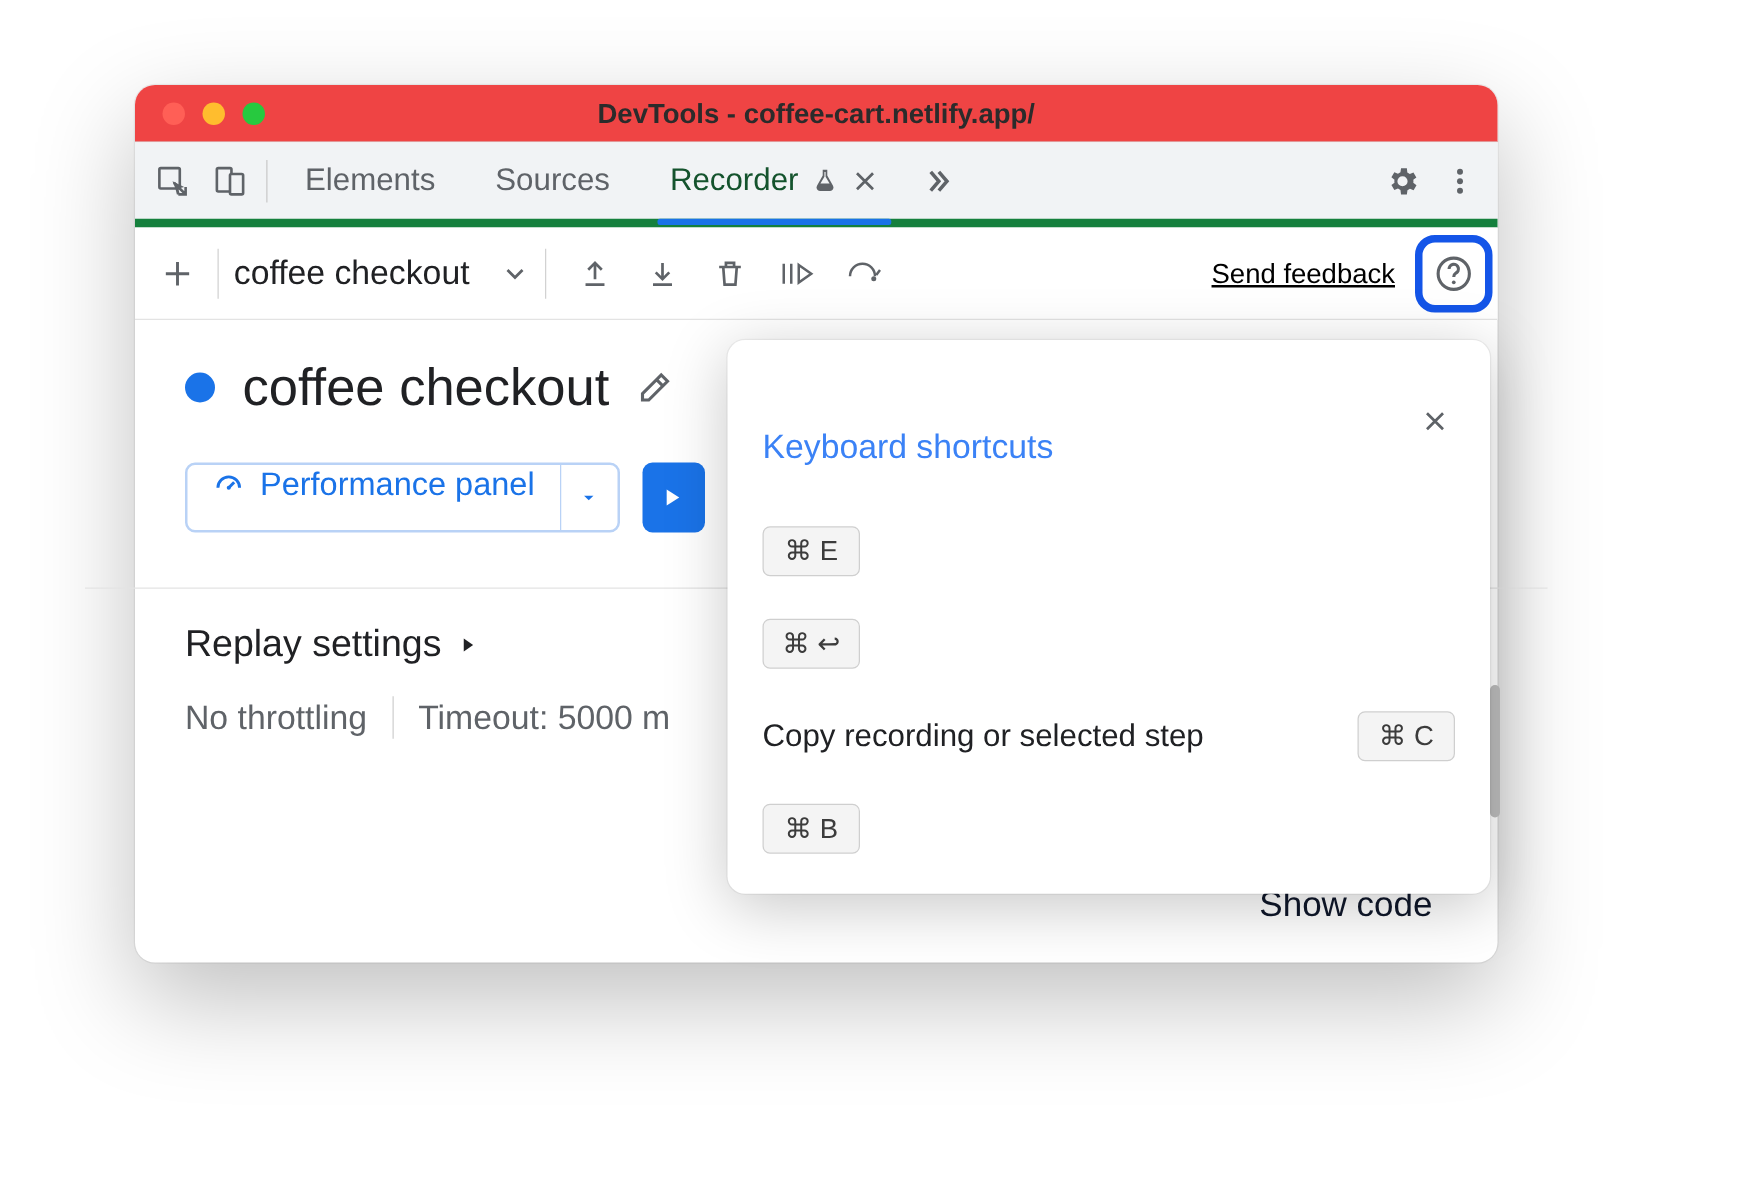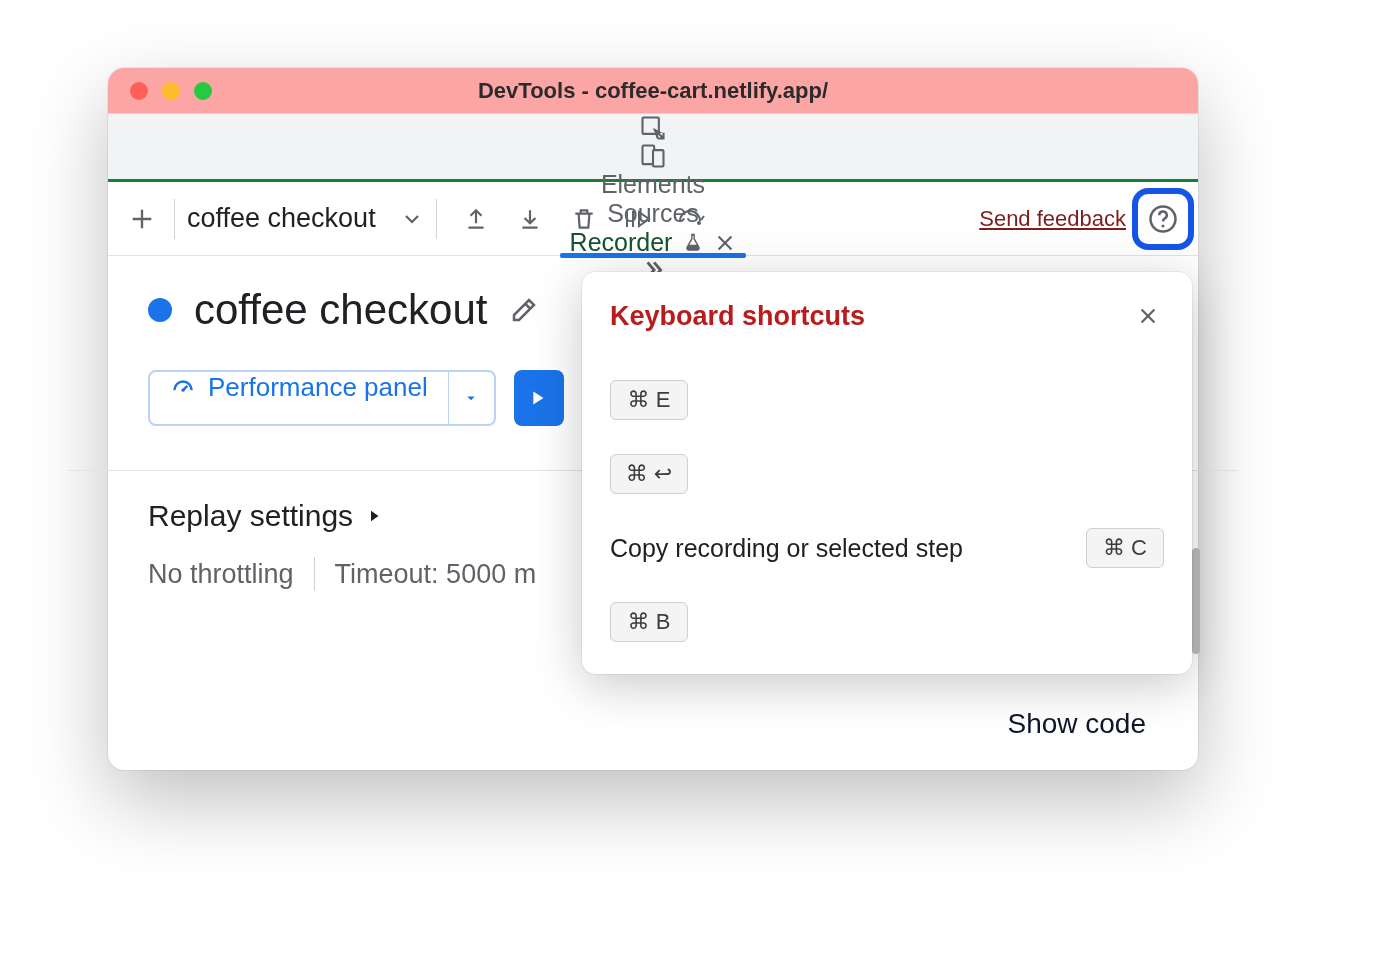--- a/index.html
+++ b/index.html
@@ -17,21 +17,21 @@
   top: 68px;
   width: 1090px;
   height: 702px;
   border-radius: 16px;
   background: #fff;
   box-shadow: 0 30px 80px rgba(0,0,0,0.25), 0 0 0 1px rgba(0,0,0,0.06);
   overflow: visible;
 }
 .titlebar {
   height: 46px;
-  background: #fca5a5;
+  background: #ef4444;
   border-top-left-radius: 16px;
   border-top-right-radius: 16px;
   display: flex;
   align-items: center;
   position: relative;
   border-bottom: 1px solid #d8d7d8;
 }
 .traffic { display: flex; gap: 14px; padding-left: 22px; }
 .dot { width: 18px; height: 18px; border-radius: 50%; }
 .dot.red { background: #ff5f56; }
@@ -43,24 +43,23 @@
   text-align: center;
   font-size: 22px;
   font-weight: 700;
   color: #2b2b2b;
   pointer-events: none;
 }
 .tabbar {
   height: 68px;
   display: flex;
   align-items: center;
-  border-bottom: 3px solid #15803d;
+  border-bottom: 7px solid #15803d;
   background: #f1f3f5;
   padding: 0 7px;
-  flex-direction: column;
 }
 .tabbar .iconbtn {
   width: 46px; height: 46px;
   display: flex; align-items: center; justify-content: center;
   color: #5f6368;
 }
 .divider-v { width: 1px; height: 34px; background: #c9c9c9; margin: 0 6px; }
 .tab {
   font-size: 25px;
   color: #5f6368;
@@ -91,21 +90,21 @@
   border-bottom: 1px solid #e3e3e3;
   background: #fff;
   padding: 0 14px;
 }
 .toolbar .plus { width:40px; height:40px; display:flex; align-items:center; justify-content:center; color:#5f6368; }
 .toolbar .sep { width:1px; height:40px; background:#d2d2d2; margin:0 12px; }
 .toolbar .name { font-size: 27px; color:#202124; }
 .toolbar .chev { margin-left: 24px; display:flex; color:#5f6368; }
 .toolbar .ticon { width:46px; height:46px; display:flex; align-items:center; justify-content:center; color:#5f6368; margin: 0 4px; }
 .toolbar .spacer { flex:1; }
-.feedback { font-size: 22px; color:#7f1d1d; text-decoration: underline; margin-right: 16px; }
+.feedback { font-size: 22px; color:#000000; text-decoration: underline; margin-right: 26px; }
 .helpwrap { position: relative; }
 .helpring {
   position: absolute;
   left: -10px; top: -10px;
   width: 62px; height: 62px;
   border: 6px solid #1455e8;
   border-radius: 16px;
   pointer-events: none;
 }
 .helpbtn { width: 42px; height: 42px; display:flex; align-items:center; justify-content:center; color:#5f6368; }
@@ -156,21 +155,21 @@
   position:absolute;
   right: 6px;
   top: 204px;
   width: 610px;
   background:#fff;
   border-radius: 14px;
   box-shadow: 0 10px 50px rgba(0,0,0,0.22), 0 0 0 1px rgba(0,0,0,0.05);
   padding: 28px 28px 28px 28px;
 }
 .popover .phead { display:flex; align-items:center; justify-content:space-between; margin-bottom: 48px; }
-.popover .phead h2 { font-size: 27px; font-weight:700; color:#b91c1c; }
+.popover .phead h2 { font-size: 27px; font-weight:400; color:#3b82f6;margin-top:42px; }
 .popover .closep { width:32px; height:32px; display:flex; align-items:center; justify-content:center; color:#5f6368; font-size: 24px; }
 .popover .prow { display:flex; align-items:center; justify-content:space-between; margin-bottom: 34px; }
 .popover .prow:last-child { margin-bottom: 4px; }
 .popover .plabel { font-size: 25px; color:#202124; }
 .popover .kbd {
   display:flex; align-items:center; gap:8px;
   border: 1px solid #cfcfcf;
   background:#f4f4f4;
   border-radius: 6px;
   padding: 6px 14px;

